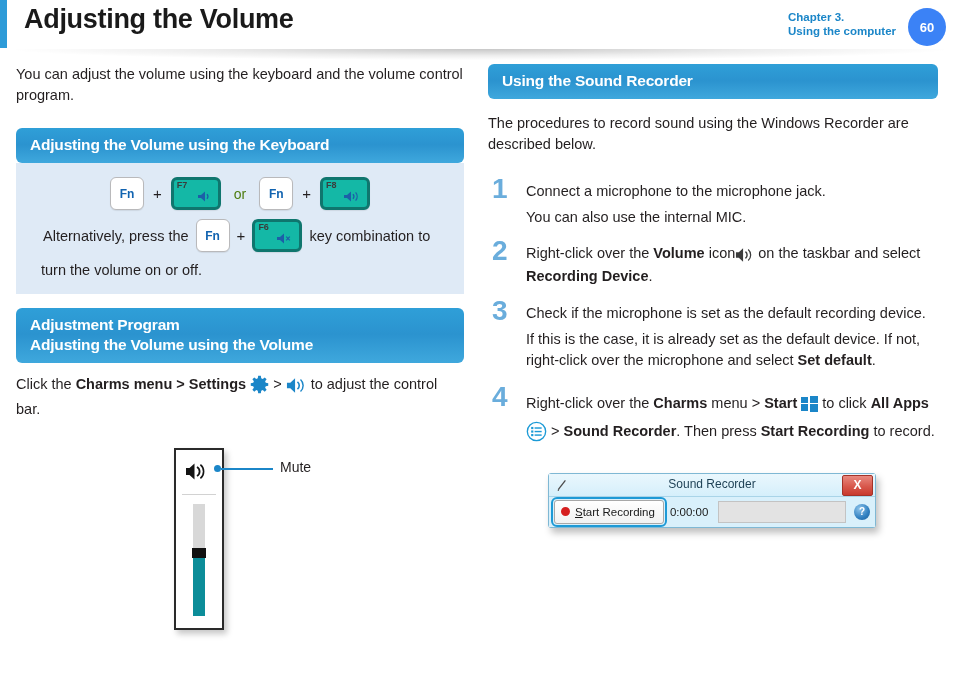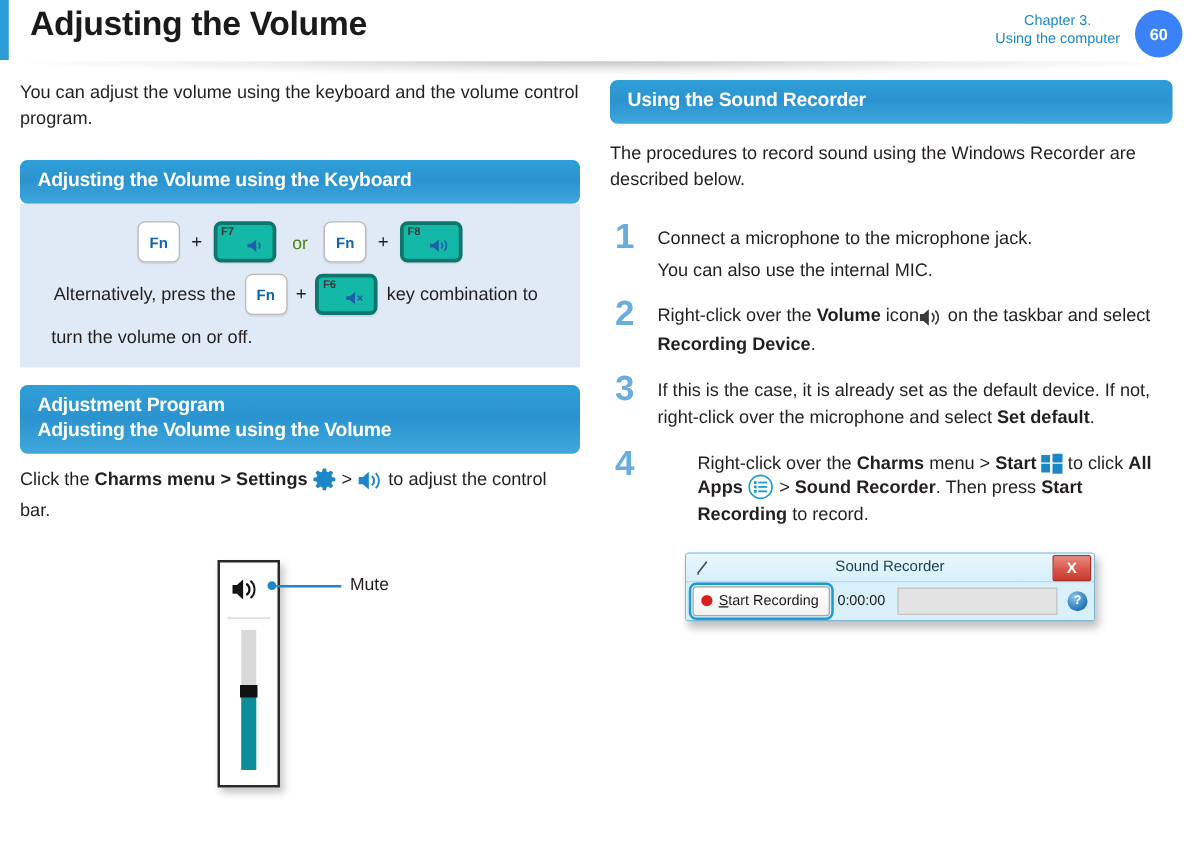--- a/index.html
+++ b/index.html
@@ -36,24 +36,24 @@
     top: 4px;
     font-size: 27px;
     font-weight: bold;
     letter-spacing: -0.3px;
     color: #1a1a1a;
   }
   .chapter-block {
     position: absolute;
     right: 58px;
     top: 10px;
-    text-align: center;
+    text-align: left;
     color: #1b86c8;
     font-size: 11.5px;
-    font-weight: normal;
+    font-weight: bold;
     line-height: 14px;
   }
   .page-badge {
     position: absolute;
     right: 8px;
     top: 8px;
     width: 38px;
     height: 38px;
     border-radius: 50%;
     background: #3b82f6;
@@ -306,21 +306,21 @@
     line-height: 21px;
     color: #231f20;
   }
   .step-sub {
     font-size: 14.5px;
     line-height: 21px;
     margin-top: 5px;
     color: #231f20;
   }
   .step-text b, .step-sub b { font-weight: bold; }
-  .step.tall .step-text { line-height: 16px; margin-left: 32px; }
+  .step.tall .step-text { line-height: 28px; }
 
   
   .win-logo {
     display: inline-block;
     vertical-align: -4px;
     width: 17px;
     height: 16px;
     position: relative;
   }
   .win-logo i {
@@ -587,20 +587,21 @@
             <path d="M11 4.4 A4.6 4.6 0 0 1 11 11.6" stroke="#3b3b3b" stroke-width="1.5" fill="none"></path>
             <path d="M13.9 2.2 A7.8 7.8 0 0 1 13.9 13.8" stroke="#3b3b3b" stroke-width="1.3" fill="none"></path>
           </svg></span>
         <span>on the taskbar and select</span>
         <b>Recording Device</b><span>.</span>
       </div>
     </div>
 
     <div class="step" style="margin-top:16px;">
       <div class="step-num">3</div>
+      <div class="step-text">Check if the microphone is set as the default recording device.</div>
       <div class="step-sub">
         <span>If this is the case, it is already set as the default device. If not, right-click over the microphone and select</span>
         <b>Set default</b><span>.</span>
       </div>
     </div>
 
     <div class="step tall" style="margin-top:18px;">
       <div class="step-num">4</div>
       <div class="step-text">
         <span>Right-click over the</span>

